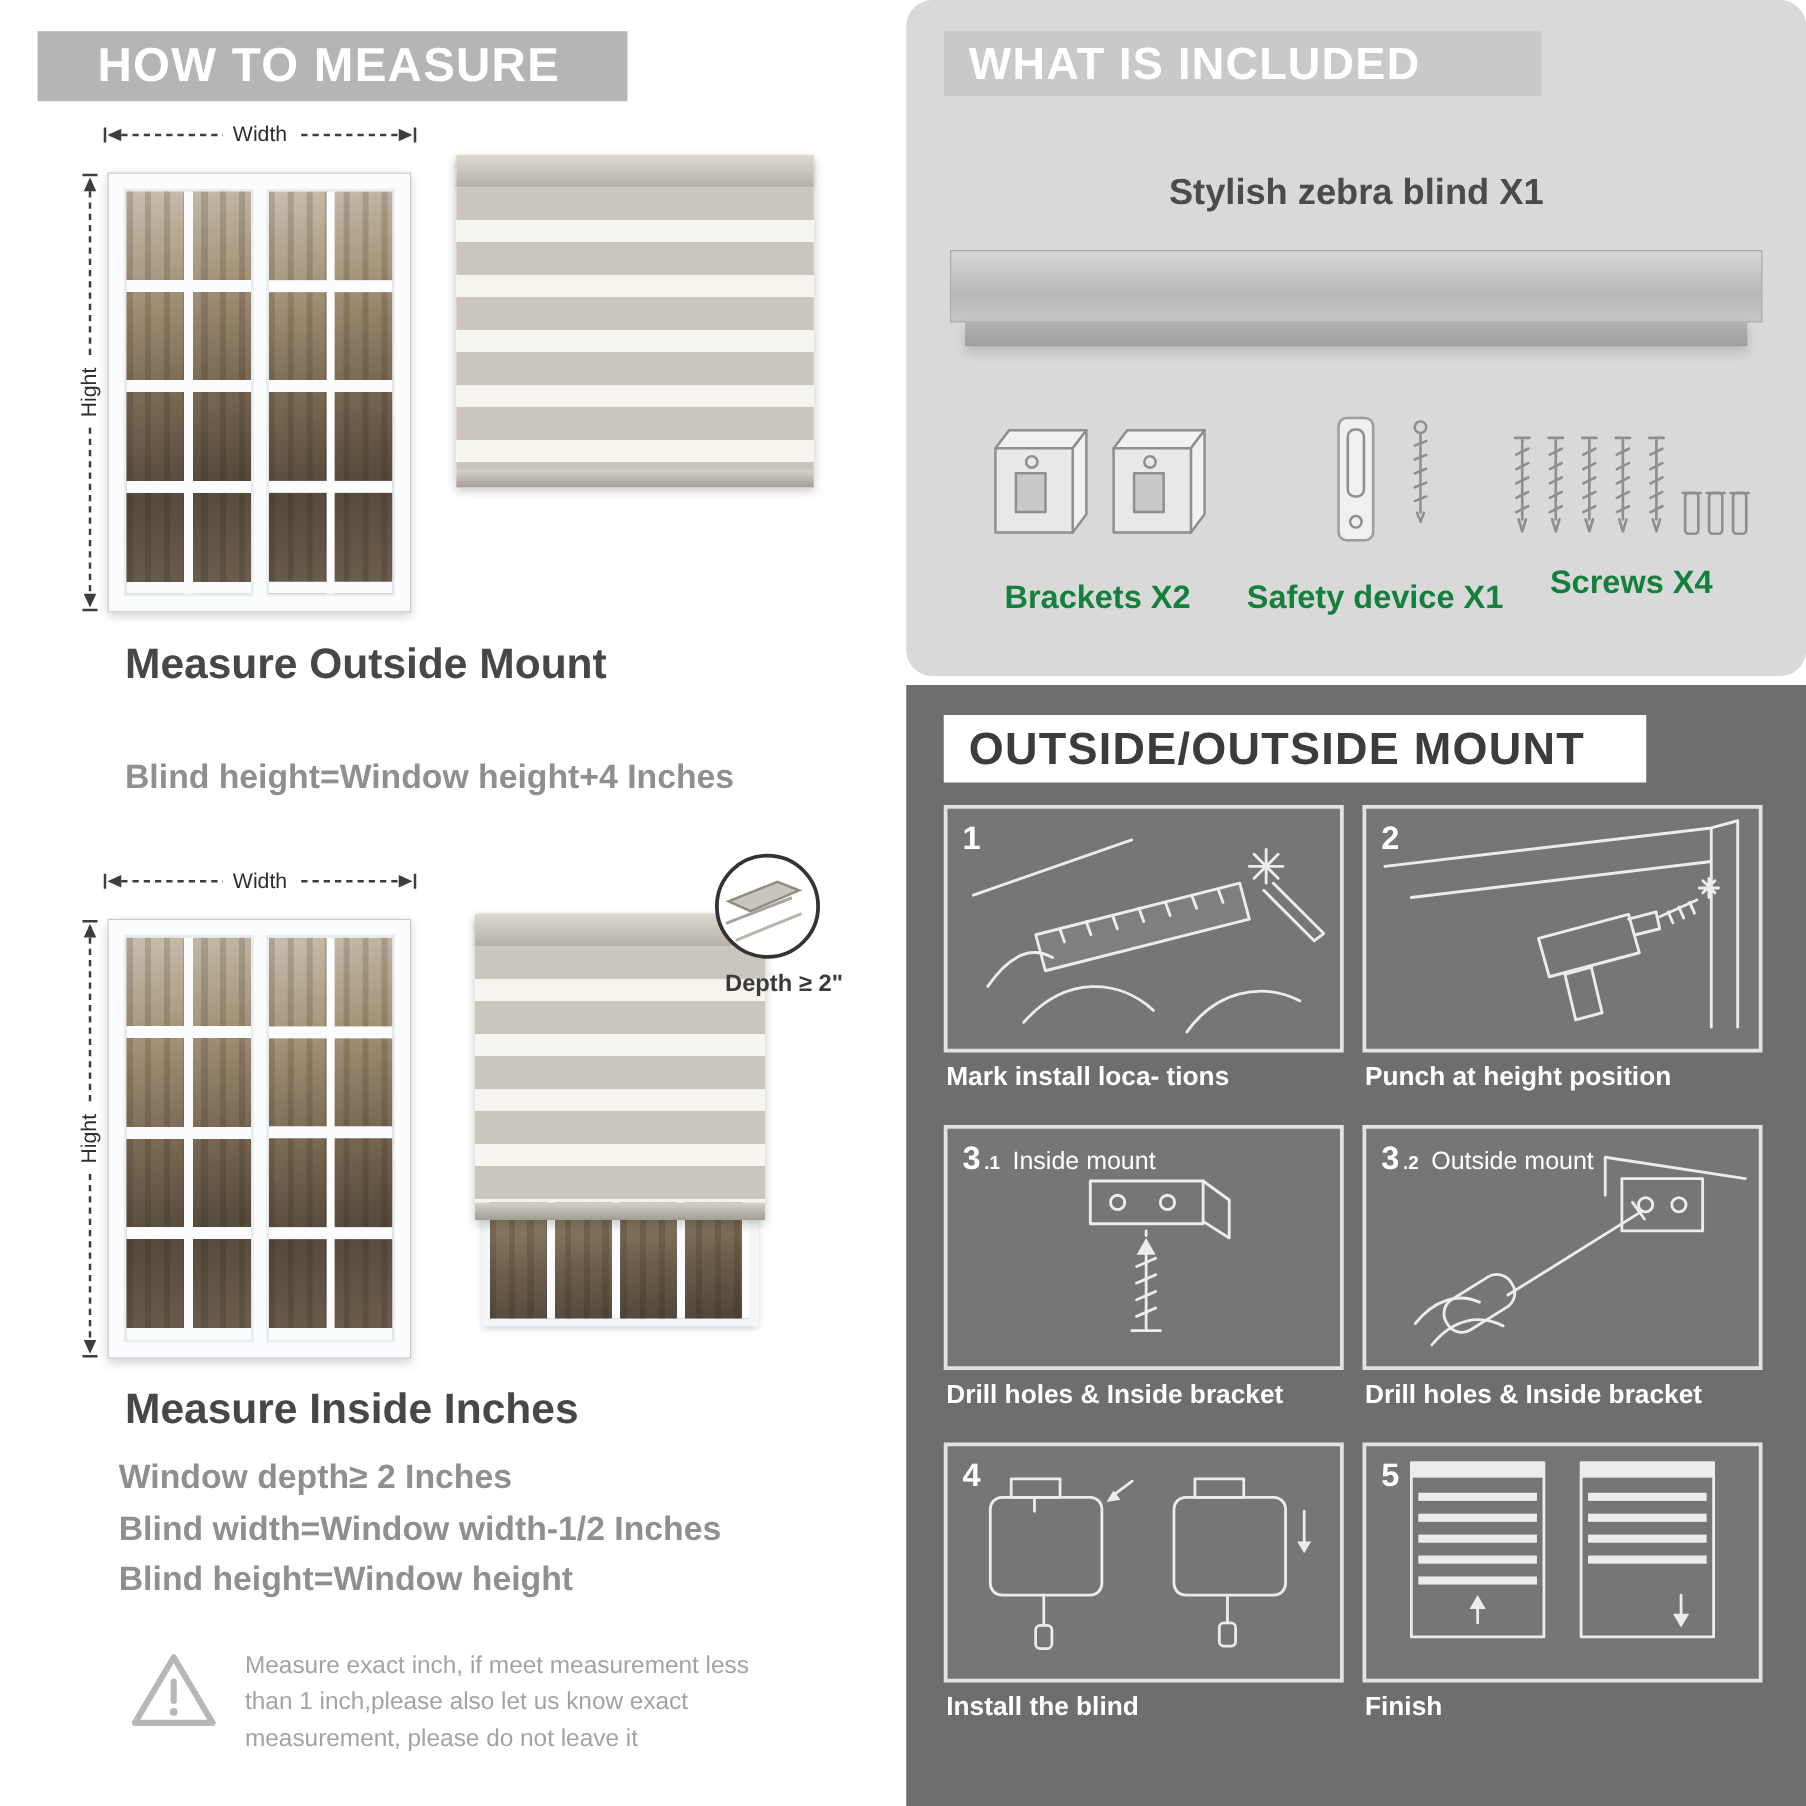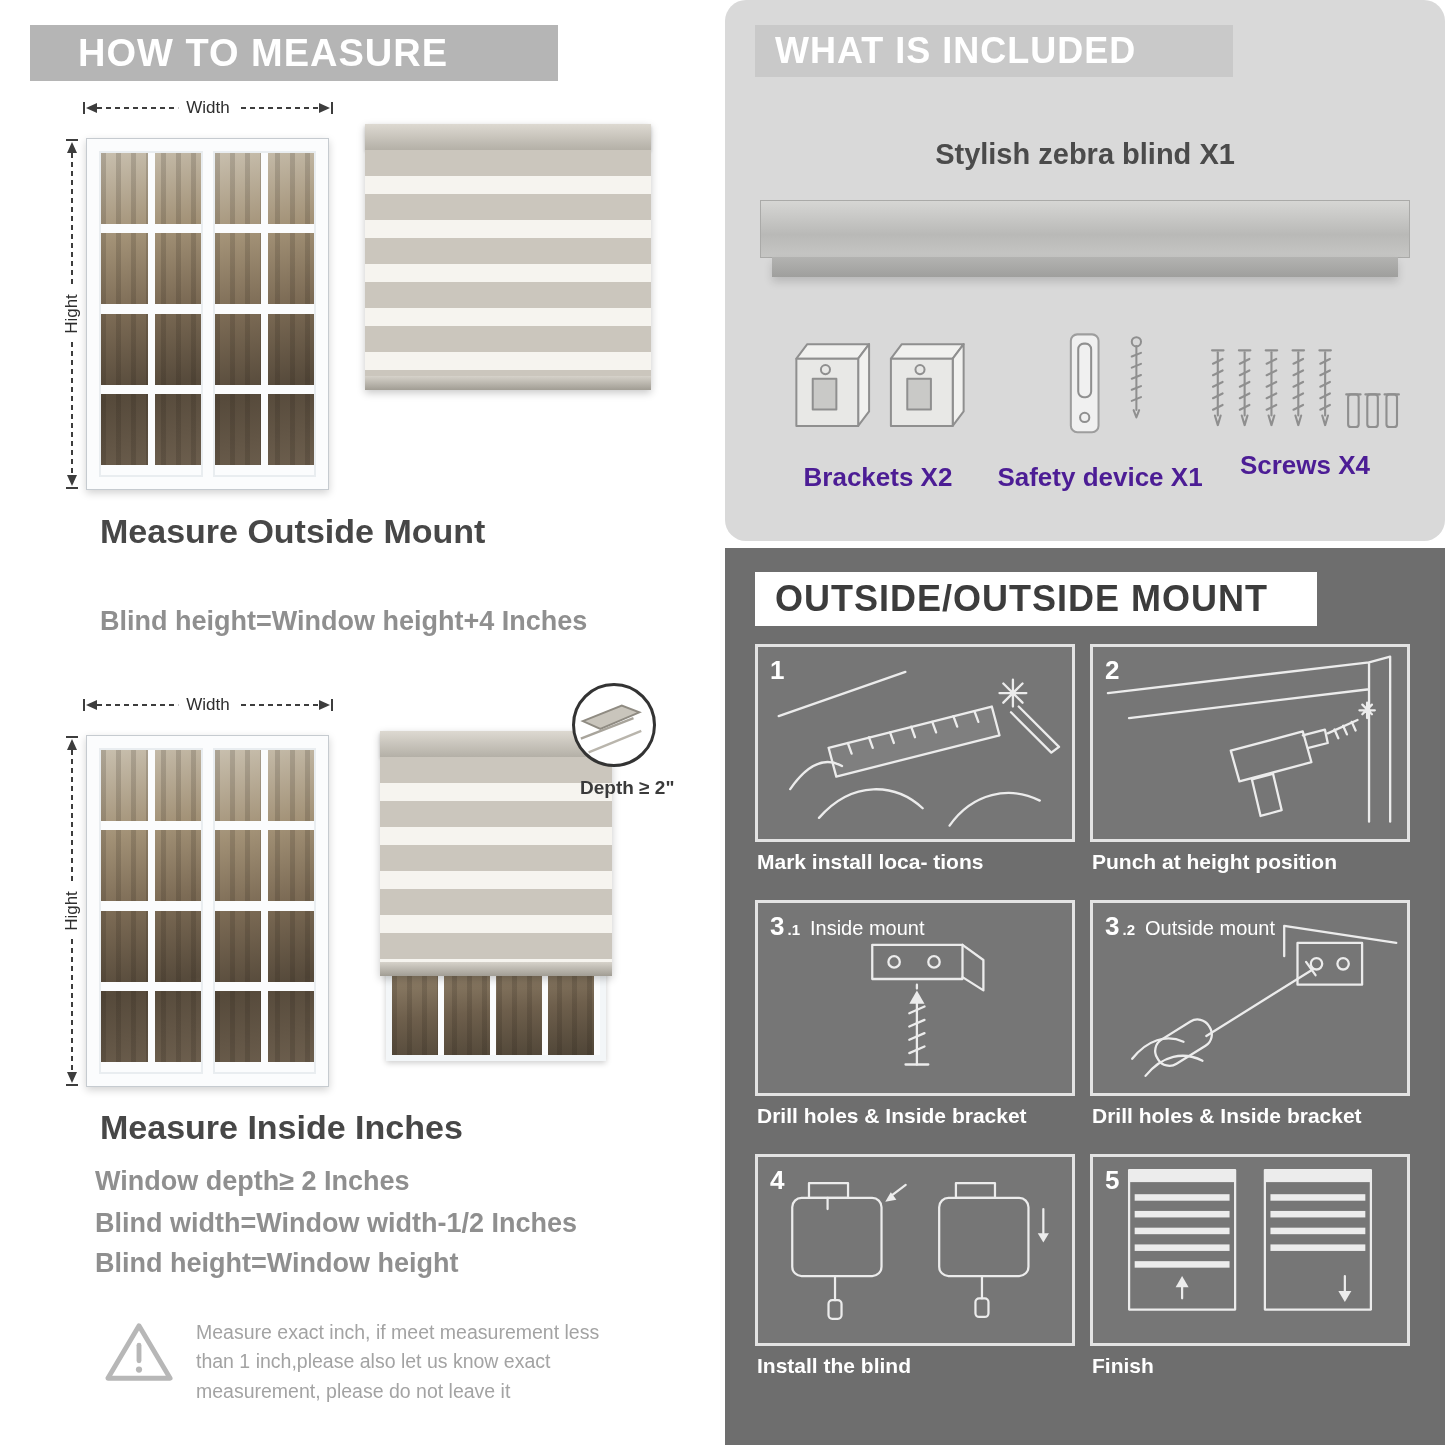--- a/index.html
+++ b/index.html
@@ -6,21 +6,21 @@
   .canvas {
     position:relative; width:1445px; height:1445px; overflow:hidden;
     font-family:"Liberation Sans","DejaVu Sans",sans-serif; background:#fff;
   }
   section { position:absolute; }
   .left     { left:0;    top:0;    width:710px; height:1445px; background:#fff; }
   .included { left:725px; top:0;   width:720px; height:541px;  background:var(--included-bg,#d9d9d9);border-radius:21px; }
   .mount    { left:725px; top:548px; width:720px; height:897px; background:var(--dark-bg,#6e6e6e); }
 
   .banner { position:absolute; display:flex; align-items:center; padding-left:20px; font-weight:bold; letter-spacing:1px; box-sizing:border-box; }
-  .banner-left  { left:30px; top:25px; width:528px; height:56px; background:var(--banner-gray,#b5b5b5); color:#fff; font-size:38px;padding-left:48px; }
+  .banner-left  { left:30px; top:25px; width:472px; height:56px; background:var(--banner-gray,#b5b5b5); color:#fff; font-size:38px;padding-left:48px; }
   .banner-inc   { left:30px; top:25px; width:478px; height:52px; background:var(--included-banner,#c9c9c9); color:#fff; font-size:36px; }
   .banner-mount { left:30px; top:24px; width:562px; height:54px; background:#ffffff; color:#3c3c3c; font-size:36px; }
 
   .figure { position:absolute; }
   .heading { position:absolute; margin:0; font-size:34px; font-weight:bold; color:var(--heading,#474747); }
   .subline { position:absolute; margin:0; font-size:27px; font-weight:bold; color:var(--subtext,#8f8f8f); }
 
   
   .h-measure, .v-measure { position:absolute; }
   .marrow { display:block; width:100%; height:100%; }
@@ -60,21 +60,21 @@
   .depth-label { position:absolute; font-size:19px; font-weight:bold; color:#3a3a3a; }
 
   .warning { position:absolute; display:flex; gap:18px; align-items:flex-start; }
   .warn-text { margin:0; font-size:19.5px; line-height:1.5; color:#a3a3a3; width:440px; }
 
   
   .product-title { position:absolute; left:0; top:138px; width:100%; text-align:center; font-size:29px; font-weight:bold; color:#4b4b4b; }
   .headrail-main { position:absolute; left:35px; top:200px; width:650px; height:58px; background:linear-gradient(180deg,#d6d6d4,#b9b9b7 60%,#c6c6c4); border:1px solid #aaaaa8; box-sizing:border-box; }
   .headrail-lip  { position:absolute; left:47px; top:257px; width:626px; height:20px; background:linear-gradient(180deg,#b3b3b1,#9f9f9d); box-shadow:0 5px 9px rgba(0,0,0,.15); }
   .inc-icon { position:absolute; }
-  .inc-label { position:absolute; text-align:center; font-size:26px; font-weight:bold; color:#4c1d95; }
+  .inc-label { position:absolute; text-align:center; font-size:26px; font-weight:bold; color:#15803d; }
   .inc-art * { stroke:#8f8f8f; stroke-width:2.2; fill:none; stroke-linecap:round; stroke-linejoin:round; }
   .inc-art .plate { fill:#e8e8e6; }
   .inc-art .face  { fill:#f1f1ef; }
   .inc-art .slot  { fill:#c9c9c7; }
   .inc-art .clear { fill:rgba(255,255,255,.6); stroke:#9d9d9d; }
   .inc-art .metal { stroke:#7b7468; }
   .inc-art .anchor{ stroke:#b4b4a6; fill:rgba(255,255,255,.5); }
 
   
   .panel { position:absolute; border:3px solid #e3e3e3; background:var(--panel-bg,#767676); box-sizing:border-box; }

